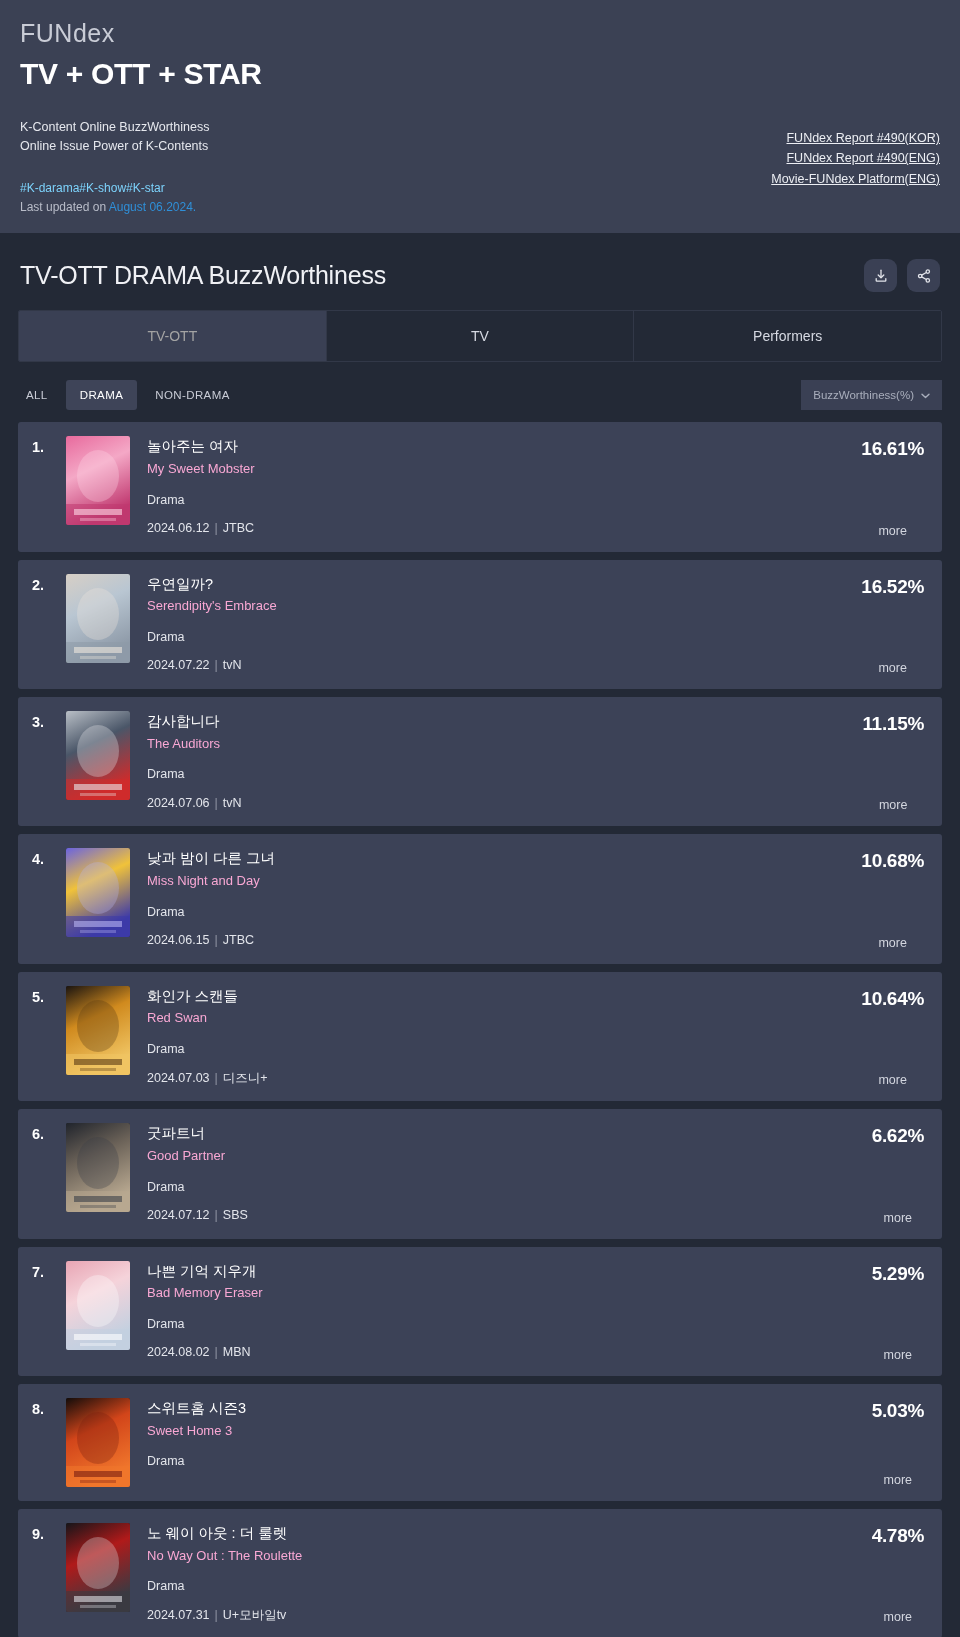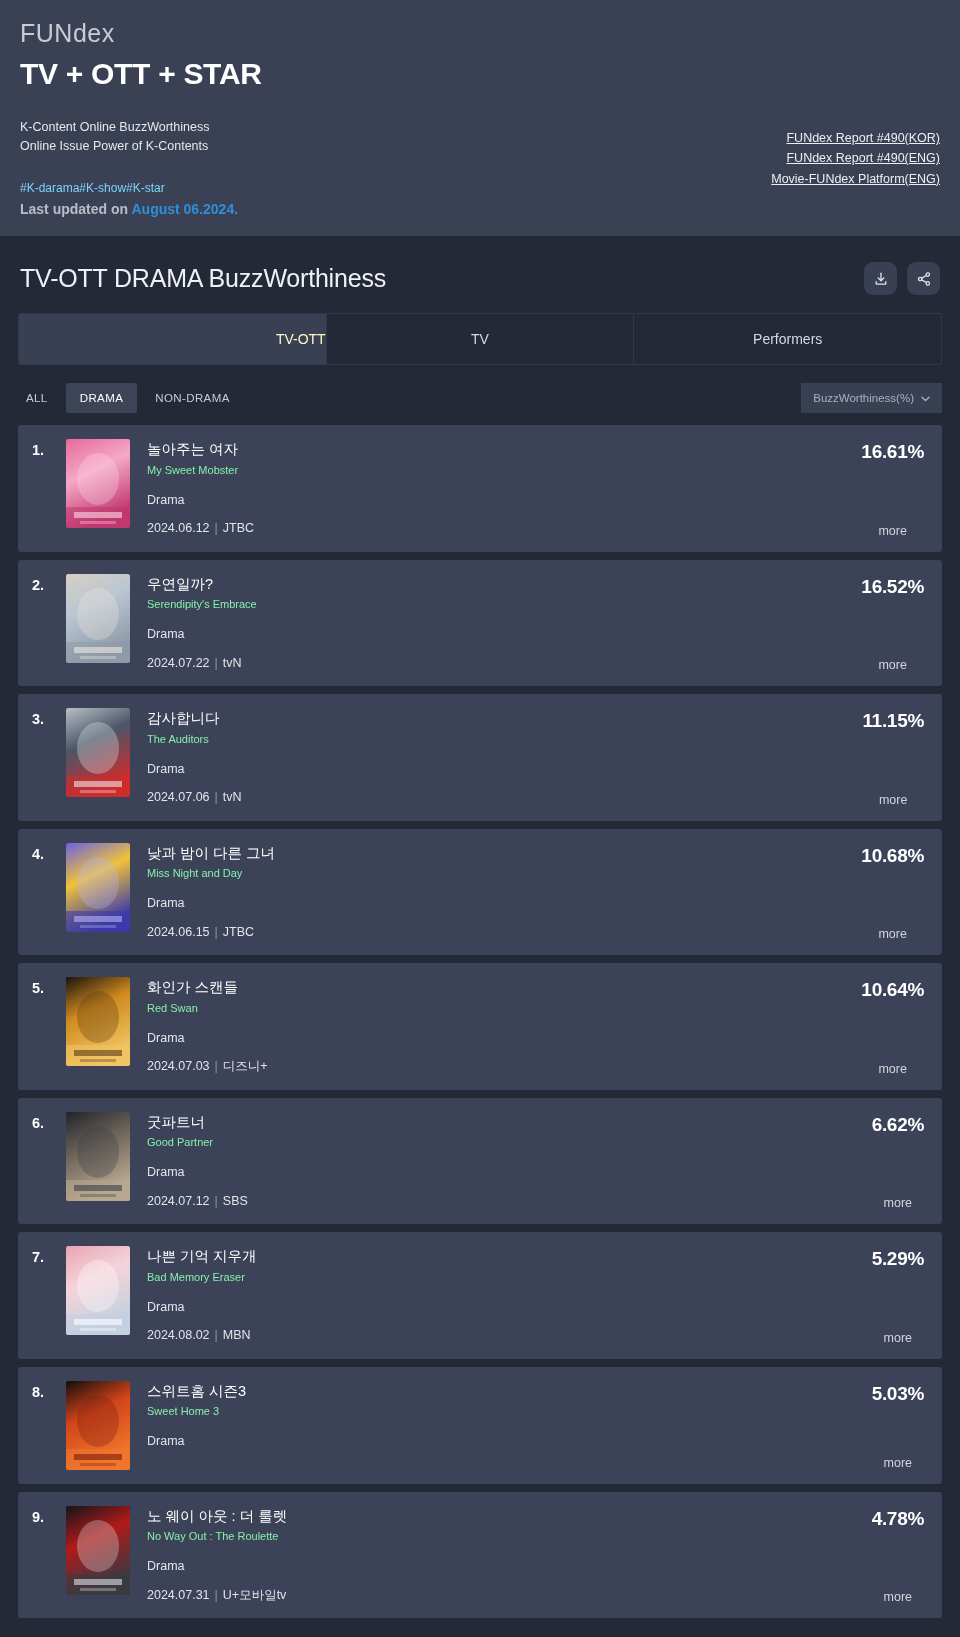--- a/index.html
+++ b/index.html
@@ -38,24 +38,23 @@
     color: #e6e8ee;
     line-height: 1.55;
   }
   .meta-block { margin-top: 22px; }
   .hashtags {
     font-size: 12px;
     color: #7dd3fc;
     line-height: 1.6;
   }
   .updated {
-    font-size: 14px;
+    font-size: 12px;
     color: #b9bdc9;
     line-height: 1.6;
-    font-weight: bold;
   }
   .updated .date { color: #2f8fd8; }
 
   .links {
     position: absolute;
     right: 20px;
     top: 128px;
     text-align: right;
   }
   .links a {
@@ -105,21 +104,21 @@
     flex: 1;
     text-align: center;
     padding: 17px 0;
     font-size: 14px;
     color: #d6d9e2;
     background: #232936;
     cursor: pointer;
     border-right: 1px solid #323848;
   }
   .tab:last-child { border-right: none; }
-  .tab.active { background: #3a4054; color: #fef9c3; text-align: right; }
+  .tab.active { background: #3a4054; color: #a3a3a3; }
 
   
   .filter-row {
     display: flex;
     align-items: center;
     justify-content: space-between;
     padding: 18px 18px 12px 12px;
   }
   .chips { display: flex; align-items: center; gap: 4px; }
   .chip {
@@ -177,22 +176,22 @@
   }
   .poster svg { display: block; width: 100%; height: 100%; }
   .info { flex: 1 1 auto; min-width: 0; padding-top: 1px; }
   .t-ko {
     font-size: 14.5px;
     color: #ffffff;
     line-height: 1.35;
     white-space: nowrap;
   }
   .t-en {
-    font-size: 11px;
-    color: #86efac;
+    font-size: 13px;
+    color: #f9a8d4;
     line-height: 1.45;
     margin-top: 3px;
   }
   .genre {
     font-size: 12.5px;
     color: #e3e5eb;
     margin-top: 13px;
     line-height: 1.4;
   }
   .air {

